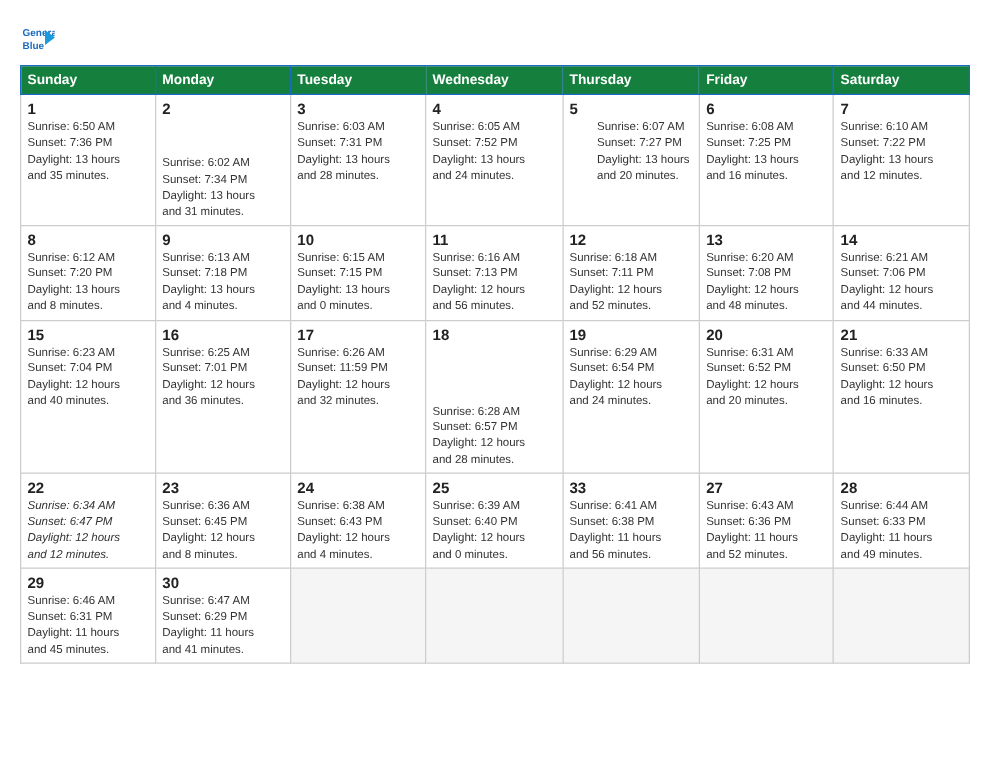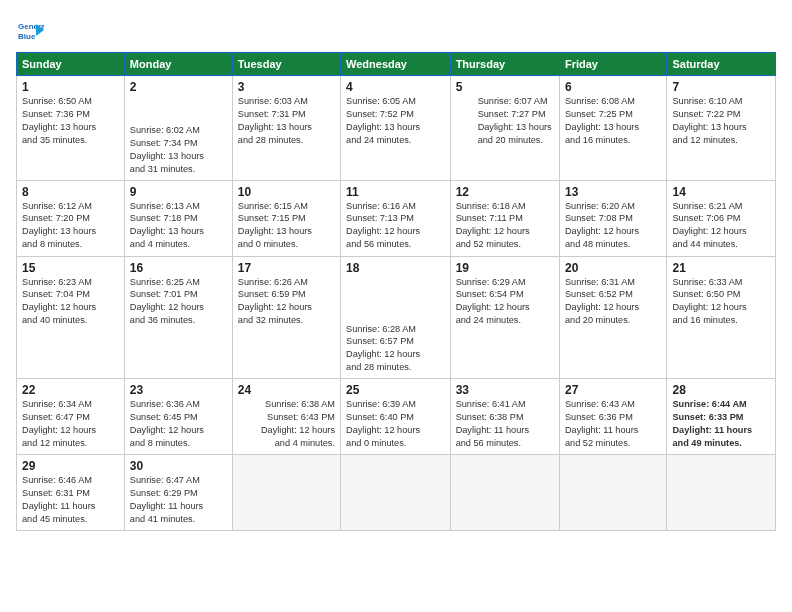--- a/index.html
+++ b/index.html
@@ -240,21 +240,21 @@
           <td>
             <span class="day-num">16</span>
             <div class="day-info" style="white-space: pre-line;">Sunrise: 6:25 AM
 Sunset: 7:01 PM
 Daylight: 12 hours
 and 36 minutes.</div>
           </td>
           <td>
             <span class="day-num">17</span>
             <div class="day-info" style="white-space: pre-line;">Sunrise: 6:26 AM
-Sunset: 6:59 PM
+Sunset: 11:59 PM
 Daylight: 12 hours
 and 32 minutes.</div>
           </td>
           <td>
             <span class="day-num">18</span>
             <div class="day-info" style="white-space: pre-line; margin-top: 48px;">Sunrise: 6:28 AM
 Sunset: 6:57 PM
 Daylight: 12 hours
 and 28 minutes.</div>
           </td>
@@ -276,35 +276,35 @@
             <span class="day-num">21</span>
             <div class="day-info" style="white-space: pre-line;">Sunrise: 6:33 AM
 Sunset: 6:50 PM
 Daylight: 12 hours
 and 16 minutes.</div>
           </td>
         </tr>
         <tr>
           <td>
             <span class="day-num">22</span>
-            <div class="day-info" style="white-space: pre-line;">Sunrise: 6:34 AM
+            <div class="day-info" style="white-space: pre-line; font-style: italic;">Sunrise: 6:34 AM
 Sunset: 6:47 PM
 Daylight: 12 hours
 and 12 minutes.</div>
           </td>
           <td>
             <span class="day-num">23</span>
             <div class="day-info" style="white-space: pre-line;">Sunrise: 6:36 AM
 Sunset: 6:45 PM
 Daylight: 12 hours
 and 8 minutes.</div>
           </td>
           <td>
             <span class="day-num">24</span>
-            <div class="day-info" style="white-space: pre-line; text-align: right;">Sunrise: 6:38 AM
+            <div class="day-info" style="white-space: pre-line;">Sunrise: 6:38 AM
 Sunset: 6:43 PM
 Daylight: 12 hours
 and 4 minutes.</div>
           </td>
           <td>
             <span class="day-num">25</span>
             <div class="day-info" style="white-space: pre-line;">Sunrise: 6:39 AM
 Sunset: 6:40 PM
 Daylight: 12 hours
 and 0 minutes.</div>
@@ -318,21 +318,21 @@
           </td>
           <td>
             <span class="day-num">27</span>
             <div class="day-info" style="white-space: pre-line;">Sunrise: 6:43 AM
 Sunset: 6:36 PM
 Daylight: 11 hours
 and 52 minutes.</div>
           </td>
           <td>
             <span class="day-num">28</span>
-            <div class="day-info" style="white-space: pre-line; font-weight: bold;">Sunrise: 6:44 AM
+            <div class="day-info" style="white-space: pre-line;">Sunrise: 6:44 AM
 Sunset: 6:33 PM
 Daylight: 11 hours
 and 49 minutes.</div>
           </td>
         </tr>
         <tr class="last-row">
           <td>
             <span class="day-num">29</span>
             <div class="day-info" style="white-space: pre-line;">Sunrise: 6:46 AM
 Sunset: 6:31 PM

